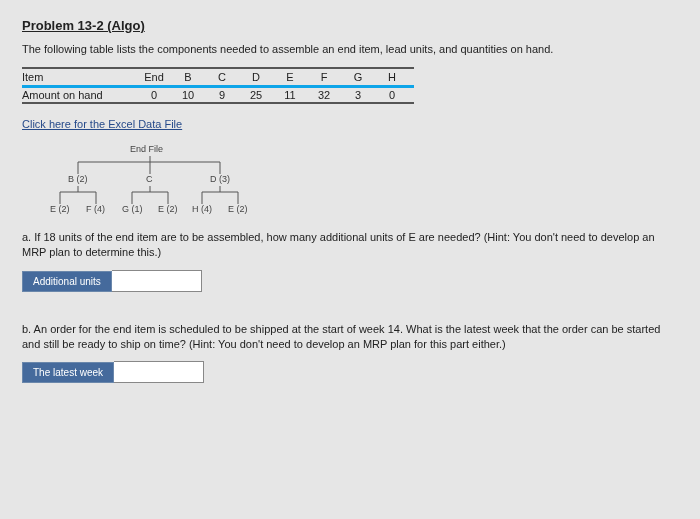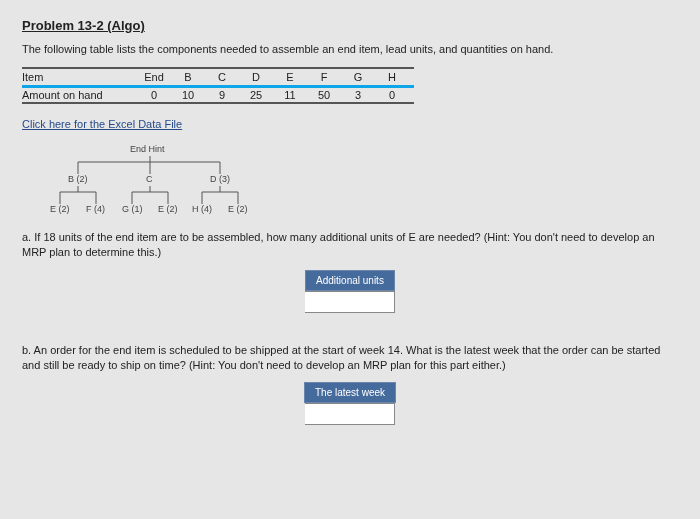--- a/index.html
+++ b/index.html
@@ -76,23 +76,22 @@
     left: 0; top: 0;
     width: 350px; height: 78px;
   }
   .qtext {
     font-size: 11px;
     margin: 6px 0 10px 0;
     line-height: 1.35;
   }
   .ansrow {
     display: flex;
-    align-items: center;
+    align-items: flex-end;
     margin-bottom: 30px;
-    flex-direction: column;
   }
   .anslabel {
     background: #456a9c;
     color: #fff;
     font-size: 10px;
     padding: 4px 10px;
     line-height: 1.1;
     display: flex;
     align-items: center;
     border: 1px solid #6a87ab;
@@ -126,21 +125,21 @@
     <td>G</td>
     <td>H</td>
   </tr>
   <tr class="amt">
     <td class="lbl">Amount on hand</td>
     <td>0</td>
     <td>10</td>
     <td>9</td>
     <td>25</td>
     <td>11</td>
-    <td>50</td>
+    <td>32</td>
     <td>3</td>
     <td>0</td>
   </tr>
 </tbody>
   </table>
 
 <a class="link">Click here for the Excel Data File</a>
 
 <div class="tree">
   <svg>
@@ -157,21 +156,21 @@
       <line x1="100" y1="40" x2="100" y2="46"></line>
       <line x1="82" y1="46" x2="118" y2="46"></line>
       <line x1="82" y1="46" x2="82" y2="58"></line>
       <line x1="118" y1="46" x2="118" y2="58"></line>
       <line x1="170" y1="40" x2="170" y2="46"></line>
       <line x1="152" y1="46" x2="188" y2="46"></line>
       <line x1="152" y1="46" x2="152" y2="58"></line>
       <line x1="188" y1="46" x2="188" y2="58"></line>
     </g>
   </svg>
-  <div class="node" style="left:80px;top:-2px">End Hint</div>
+  <div class="node" style="left:80px;top:-2px">End File</div>
   <div class="node" style="left:18px;top:28px">B (2)</div>
   <div class="node" style="left:96px;top:28px">C</div>
   <div class="node" style="left:160px;top:28px">D (3)</div>
   <div class="node" style="left:0px;top:58px">E (2)</div>
   <div class="node" style="left:36px;top:58px">F (4)</div>
   <div class="node" style="left:72px;top:58px">G (1)</div>
   <div class="node" style="left:108px;top:58px">E (2)</div>
   <div class="node" style="left:142px;top:58px">H (4)</div>
   <div class="node" style="left:178px;top:58px">E (2)</div>
 </div>

